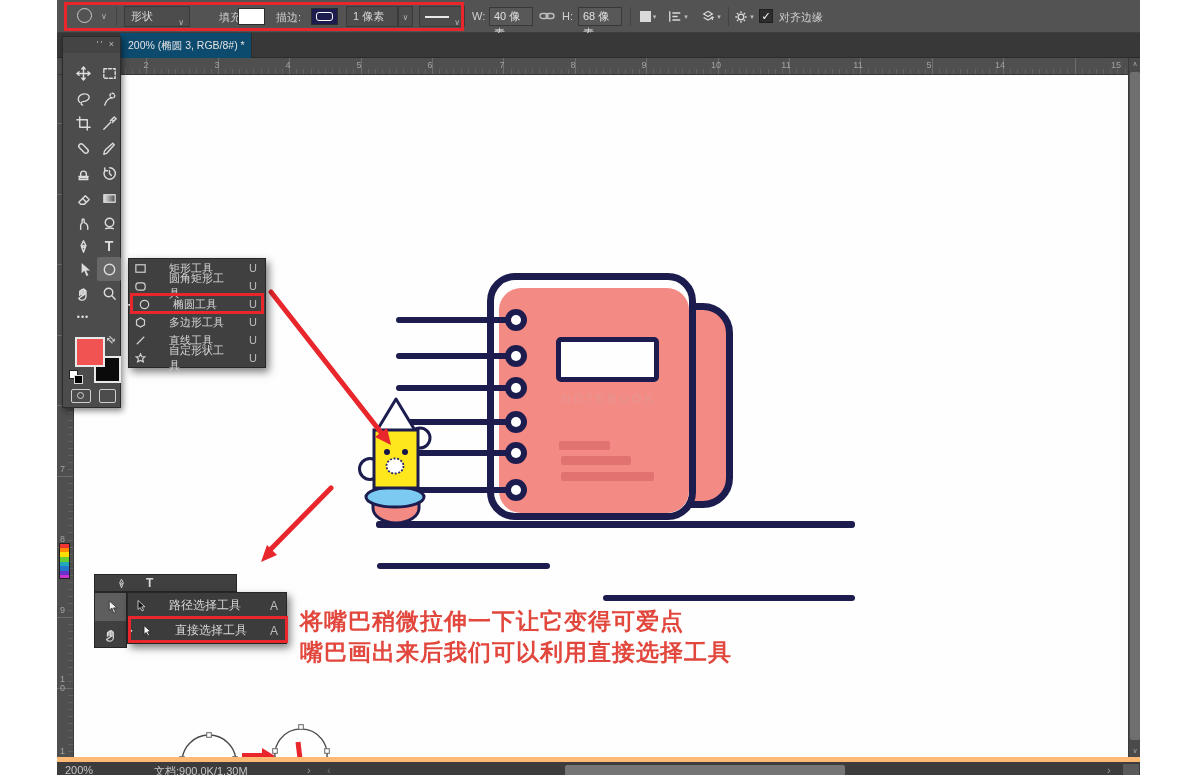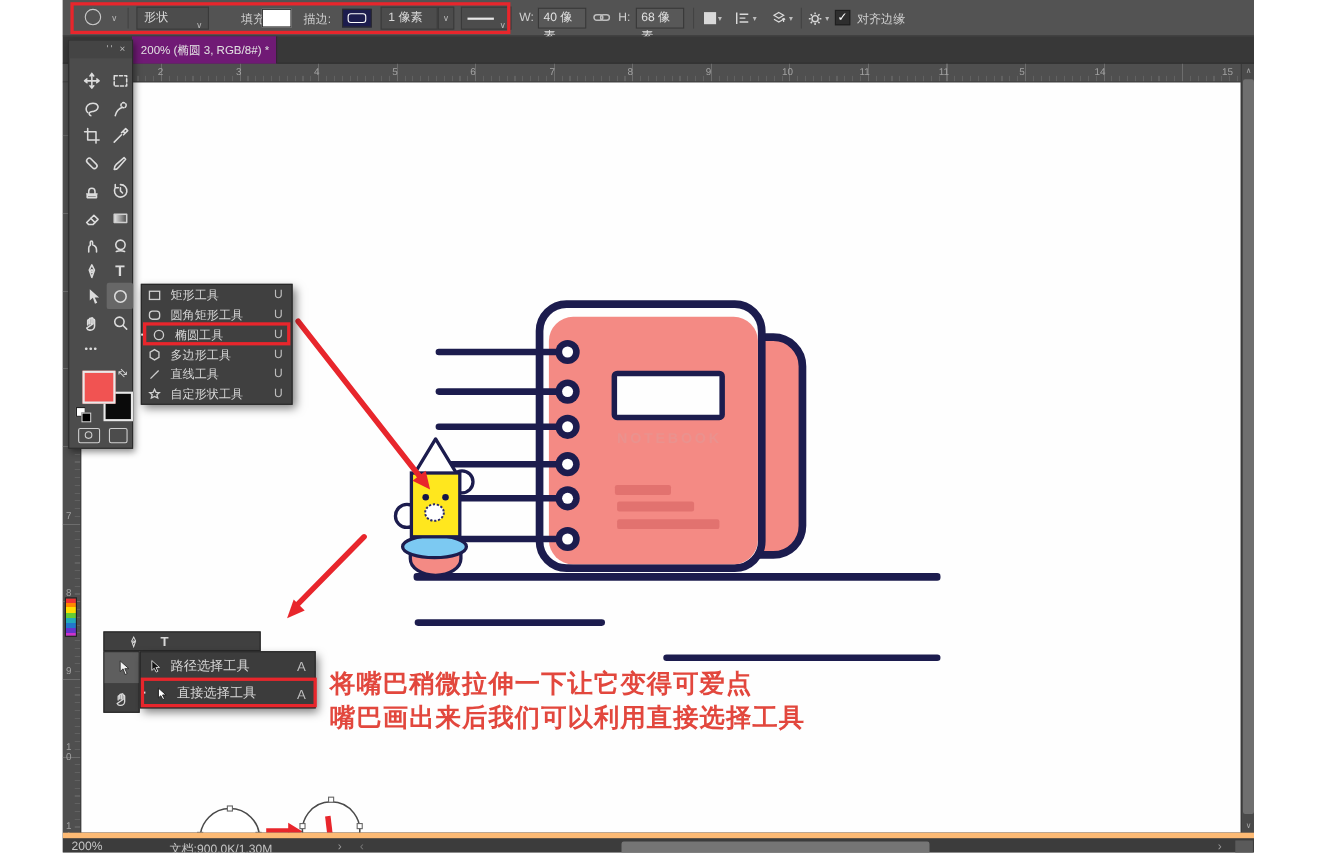--- a/index.html
+++ b/index.html
@@ -16,21 +16,21 @@
   .vsep { position:absolute; top:7px; width:1px; height:19px; background:#434343; }
   #anno-rect-toolbar { position:absolute; left:7px; top:2px; width:400px; height:29px; border:3px solid #e8262c; z-index:50; pointer-events:none; }
   .swatch { position:absolute; top:8px; width:27px; height:17px; border:1px solid #2c2c2c; }
   .val-box { position:absolute; top:7px; height:19px; background:#585858; border:1px solid #383838; color:#e0e0e0; font-size:11px; line-height:17px; padding:0 4px; }
   .mini-icon-btn { position:absolute; top:6px; width:22px; height:21px; display:flex; align-items:center; justify-content:center; }
   .caret { font-size:7px; color:#bdbdbd; margin-left:2px; }
 
   
   #tab-bar { position:absolute; left:0; top:33px; width:100%; height:25px; background:#383838; border-bottom:1px solid #2b2b2b; }
   .doc-tab { position:absolute; top:0; height:25px; font-size:10.5px; color:#c9c9c9; display:flex; align-items:center; padding:0 8px; gap:7px; border-right:1px solid #2b2b2b; white-space:nowrap; overflow:hidden; }
-  .doc-tab.active { background:#701a75; color:#e3e3e3;gap:34px; }
+  .doc-tab.active { background:#0c4a6e; color:#e3e3e3;gap:34px; }
   .doc-tab.inactive { background:#3f3f3f; color:#9f9f9f; }
   .tab-close { color:#9a9a9a; font-size:11px; }
 
   
   #ruler-corner { position:absolute; left:0; top:58px; width:17px; height:17px; background:#4f4f4f; border-right:1px solid #3a3a3a; border-bottom:1px solid #3a3a3a; }
   #h-ruler { position:absolute; left:17px; top:58px; width:1054px; height:17px; background:#4f4f4f; border-bottom:1px solid #3a3a3a;
     background-image:repeating-linear-gradient(90deg,#6d6d6d 0 1px,transparent 1px 71.4px),repeating-linear-gradient(90deg,#616161 0 1px,transparent 1px 7.14px);
     background-size:100% 100%,100% 5px; background-position:0.6px 0,0.6px 100%; background-repeat:no-repeat,no-repeat; }
   .h-num { position:absolute; top:2px; font-size:9px; color:#a2a2a2; transform:translateX(-50%); }
   #v-ruler { position:absolute; left:0; top:75px; width:17px; height:682px; background:#4f4f4f; border-right:1px solid #3a3a3a;
@@ -69,21 +69,21 @@
   #fg-swatch { position:absolute; left:12px; top:300px; width:30px; height:30px; background:#f15352; border:2px solid #e9e9e9; z-index:2; }
   #bg-swatch { position:absolute; left:31px; top:319px; width:27px; height:27px; background:#0a0a0a; border:2px solid #e9e9e9; z-index:1; }
   #mini-swatches { position:absolute; left:6px; top:333px; width:15px; height:15px; z-index:3; }
   #mini-swatches .a { position:absolute; left:0; top:0; width:9px; height:9px; background:#fff; border:1px solid #222; }
   #mini-swatches .b { position:absolute; left:5px; top:5px; width:9px; height:9px; background:#000; border:1px solid #ddd; }
   #swap-colors { position:absolute; left:44px; top:297px; color:#d5d5d5; font-size:10px; transform:rotate(45deg); }
   .pm-icon { position:absolute; width:20px; height:14px; border:1.5px solid #cfcfcf; border-radius:2px; }
 
   
   #shape-menu { position:absolute; left:71px; top:258px; width:138px; background:#404040; border:1px solid #262626; box-shadow:3px 4px 8px rgba(0,0,0,.5); z-index:70; }
-  .menu-row { position:relative; height:18px; display:flex; align-items:center; font-size:11px; color:#d6d6d6; padding:0 8px 0 5px; gap:8px;justify-content:flex-end; }
+  .menu-row { position:relative; height:18px; display:flex; align-items:center; font-size:11px; color:#d6d6d6; padding:0 8px 0 5px; gap:22px;justify-content:flex-end; }
   .menu-row svg { width:13px; height:13px; stroke:#cfcfcf; fill:none; stroke-width:1.3; flex:0 0 13px; }
   .menu-shortcut { margin-left:auto; color:#bdbdbd; }
   .menu-bullet { position:absolute; left:-1px; top:6px; font-size:7px; color:#e6e6e6; }
   #shape-menu-anno { position:absolute; left:1px; top:34px; width:134px; height:21px; border:3px solid #e8262c; z-index:5; pointer-events:none; }
 
   
   #sel-strip { position:absolute; left:20px; top:499px; width:143px; height:18px; background:#404040; border:1px solid #262626; display:flex; align-items:center; gap:18px; padding-left:20px; }
   #sel-strip svg { width:13px; height:13px; stroke:#d8d8d8; fill:none; stroke-width:1.3; }
   #sel-toolcol { position:absolute; left:20px; top:517px; width:33px; height:56px; background:#404040; border:1px solid #262626; }
   #sel-toolcol .cell { position:absolute; left:0; width:100%; height:28px; display:flex; align-items:center; justify-content:center; }

